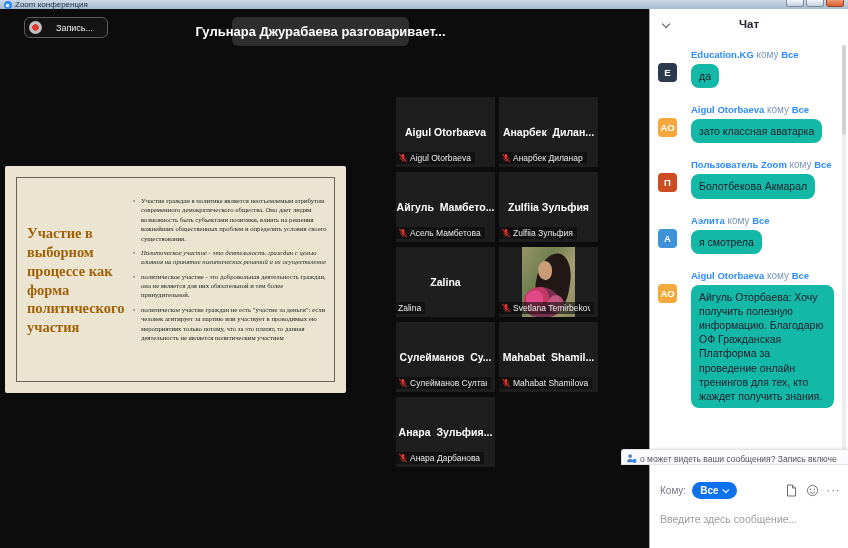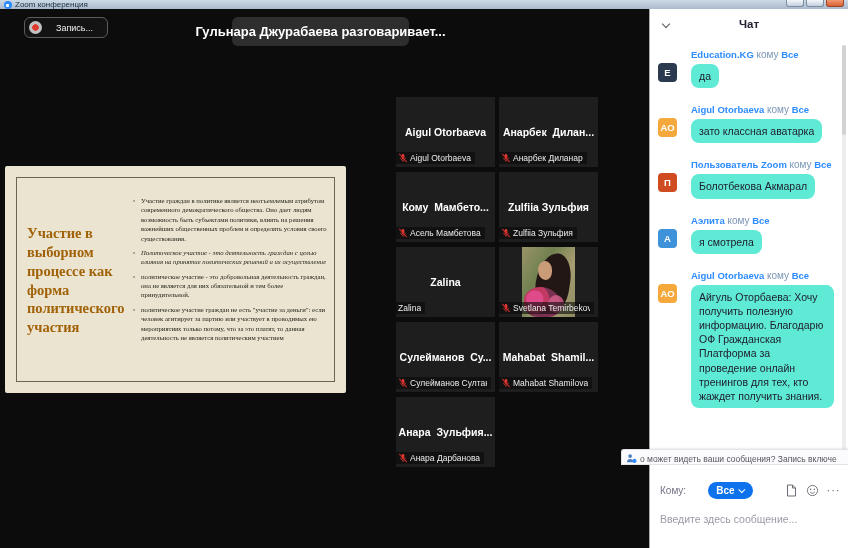--- a/index.html
+++ b/index.html
@@ -77,34 +77,34 @@
     border-left:1.5px solid #555; border-bottom:1.5px solid #555; transform:rotate(-45deg); }
 
   .messages { position:absolute; left:0; top:36px; width:190px; height:402px; overflow:hidden; padding:4px 6px 0 6px; }
   .msg { position:relative; margin-bottom:16px; }
   .msg-head { margin-left:35px; font-size:9.5px; margin-bottom:4px; white-space:nowrap; }
   .msg-head .sender { color:#2D8CFF; font-weight:bold; }
   .msg-head .to { color:#7a95b5; font-size:10px; }
   .msg-head .recipient { color:#2D8CFF; font-weight:bold; }
   .avatar { position:absolute; left:2px; top:14px; width:19px; height:19px; border-radius:4px;
     color:#fff; font-size:9.5px; font-weight:bold; display:flex; align-items:center; justify-content:center; }
-  .bubble { margin-left:35px; display:inline-block; max-width:148px; background:#5eead4;
+  .bubble { margin-left:35px; display:inline-block; max-width:148px; background:#14b8a6;
     border-radius:8px; padding:5px 8px; font-size:10.5px; line-height:1.35; color:#202030; }
 
   .chat-scrollbar { position:absolute; right:2px; top:36px; width:4px; height:408px; background:#ededed; border-radius:2px; }
   .chat-scrollbar .thumb { position:absolute; top:0; width:4px; height:90px; background:#d2d2d2; border-radius:2px; }
 
   .status-strip { position:absolute; left:621px; top:449px; width:227px; height:16px;
     background:#fbfbfd; border:1px solid #e3e3e8; border-right:none; border-radius:3px 0 0 0;
     display:flex; align-items:flex-end; overflow:hidden; box-shadow:0 -1px 2px rgba(0,0,0,0.08); }
   .status-strip svg { margin:0 3px 0 4px; flex:0 0 auto; }
   .status-strip span { font-size:8.5px; color:#55555f; white-space:nowrap; }
 
   .compose { position:absolute; left:0; top:462px; width:100%; height:77px; background:#fff; }
-  .compose-row { position:absolute; left:10px; top:10px; right:8px; height:18px; display:flex; align-items:center;gap:16px; }
+  .compose-row { position:absolute; left:10px; top:10px; right:8px; height:18px; display:flex; align-items:center; }
   .to-label { font-size:10px; color:#74748a; margin-right:6px; }
   .all-pill { height:17px; background:#0E72ED; border-radius:10px; color:#fff; font-size:10px; font-weight:bold;
     display:flex; align-items:center; padding:0 8px; cursor:default; }
   .all-pill .pchev { width:5px; height:5px; border-left:1.3px solid #fff; border-bottom:1.3px solid #fff;
     transform:rotate(-45deg) translateY(-1px); margin-left:5px; }
   .compose-icons { margin-left:auto; display:flex; align-items:center; gap:8px; }
   .compose-icons .ci { width:13px; height:13px; display:flex; align-items:center; justify-content:center; color:#6a6a74; }
   .dots { font-size:11px; color:#6a6a74; letter-spacing:1px; line-height:8px; }
   .placeholder { position:absolute; left:10px; top:42px; font-size:10.5px; color:#9a9aa5; }
 </style>
@@ -165,21 +165,21 @@
               <path d="M6 1.2c-.9 0-1.6.7-1.6 1.6v3c0 .9.7 1.6 1.6 1.6s1.6-.7 1.6-1.6v-3C7.6 1.9 6.9 1.2 6 1.2z" fill="#e03a2f"></path>
               <path d="M3.2 5.8c0 1.5 1.3 2.8 2.8 2.8s2.8-1.3 2.8-2.8" stroke="#e03a2f" fill="none" stroke-width="1"></path>
               <line x1="6" y1="8.6" x2="6" y2="10.4" stroke="#e03a2f" stroke-width="1"></line>
               <line x1="1.5" y1="1" x2="10.5" y2="11" stroke="#c42b2b" stroke-width="1.4"></line>
             </svg>
           <span class="lbl">Анарбек Диланар</span>
         </div>
       </div>
 
       <div class="tile">
-        <div class="tile-name">Кому  Мамбето...</div>
+        <div class="tile-name">Айгуль  Мамбето...</div>
         <div class="tile-label">
           <svg class="mic-ico" viewBox="0 0 12 12">
               <path d="M6 1.2c-.9 0-1.6.7-1.6 1.6v3c0 .9.7 1.6 1.6 1.6s1.6-.7 1.6-1.6v-3C7.6 1.9 6.9 1.2 6 1.2z" fill="#e03a2f"></path>
               <path d="M3.2 5.8c0 1.5 1.3 2.8 2.8 2.8s2.8-1.3 2.8-2.8" stroke="#e03a2f" fill="none" stroke-width="1"></path>
               <line x1="6" y1="8.6" x2="6" y2="10.4" stroke="#e03a2f" stroke-width="1"></line>
               <line x1="1.5" y1="1" x2="10.5" y2="11" stroke="#c42b2b" stroke-width="1.4"></line>
             </svg>
           <span class="lbl">Асель Мамбетова</span>
         </div>
       </div>

